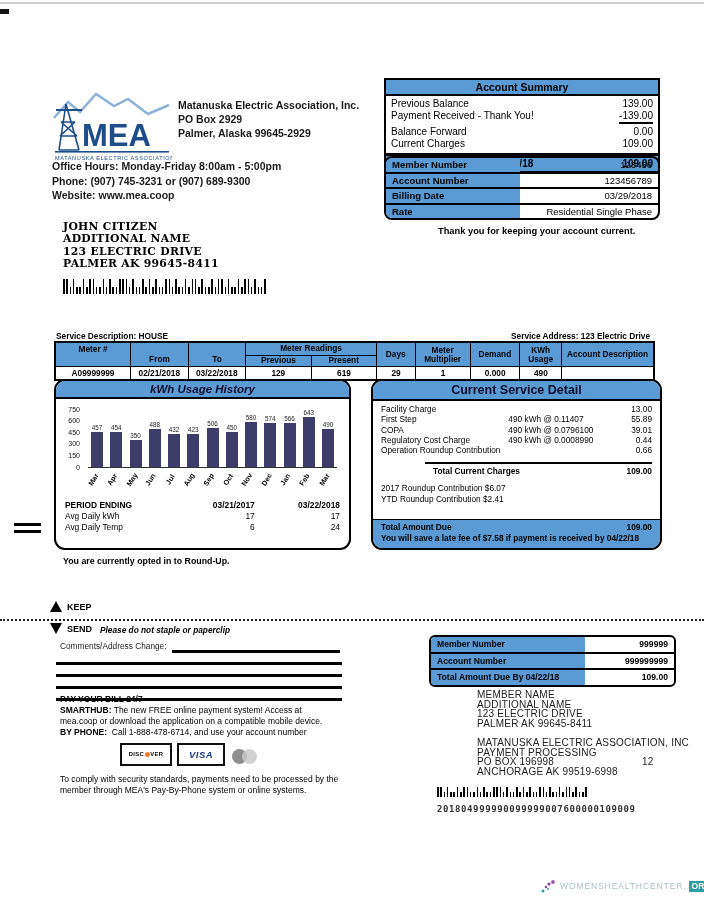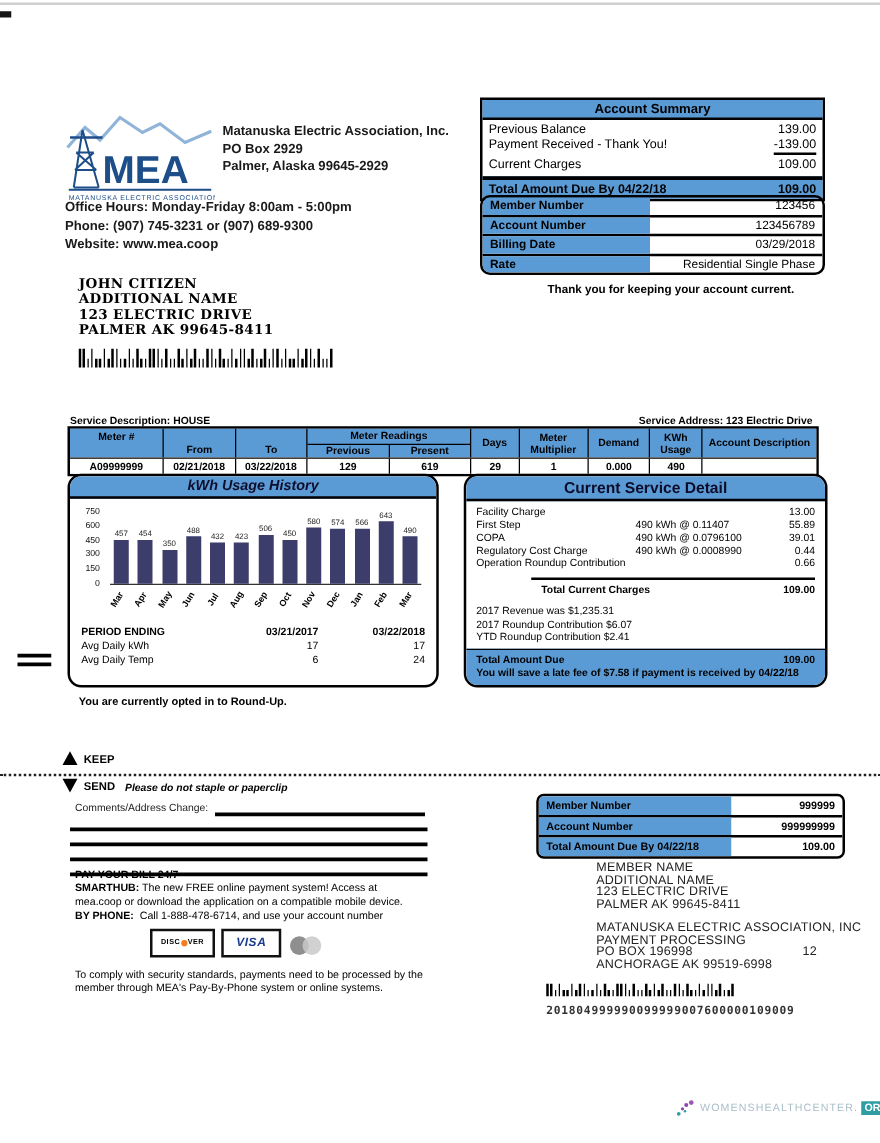--- a/index.html
+++ b/index.html
@@ -196,20 +196,24 @@
     <div class="as-rows">
       <div class="as-row">
         <span>Previous Balance</span>
         <span>139.00</span>
       </div>
       <div class="as-row gap">
         <span>Payment Received - Thank You!</span>
         <span class="u">-139.00</span>
       </div>
       <div class="as-row">
+        <span>Balance Forward</span>
+        <span>0.00</span>
+      </div>
+      <div class="as-row">
         <span>Current Charges</span>
         <span>109.00</span>
       </div>
     </div>
     <div class="as-total">
       <span>Total Amount Due By 04/22/18</span>
       <span>109.00</span>
     </div>
   </div>
 
@@ -431,21 +435,20 @@
         <span class="sd-desc">Operation Roundup Contribution</span>
         <span class="sd-calc"></span>
         <span class="sd-amt">0.66</span>
       </div>
       <div class="sd-rule"></div>
       <div class="sd-total">
         <span class="lbl">Total Current Charges</span>
         <span class="amt">109.00</span>
       </div>
       <div class="sd-notes">
-        <div>2017 Revenue was $1,235.31</div>
         <div>2017 Roundup Contribution $6.07</div>
         <div>YTD Roundup Contribution $2.41</div>
       </div>
     </div>
     <div class="sd-footer">
       <div class="l1">
         <span>Total Amount Due</span>
         <span>109.00</span>
       </div>
       <div>You will save a late fee of $7.58 if payment is received by 04/22/18</div>

